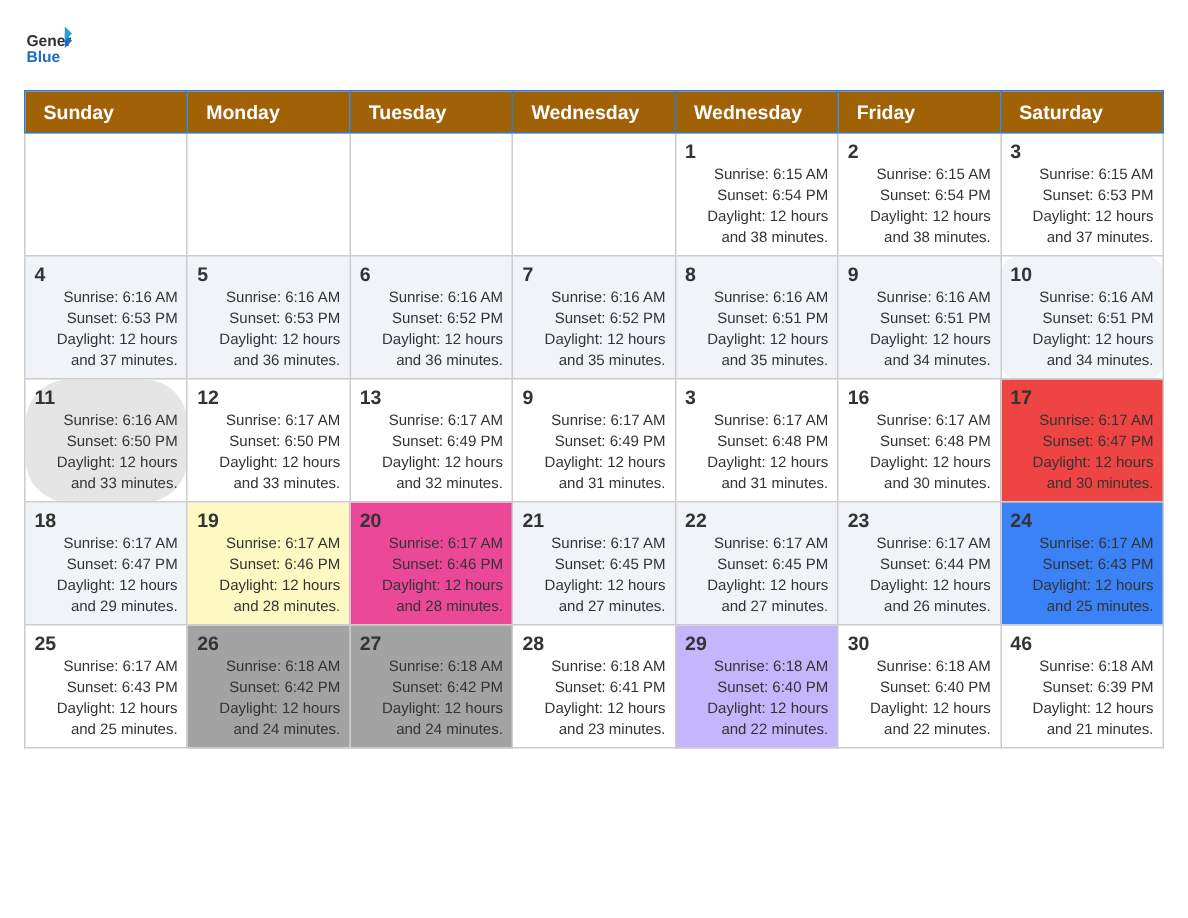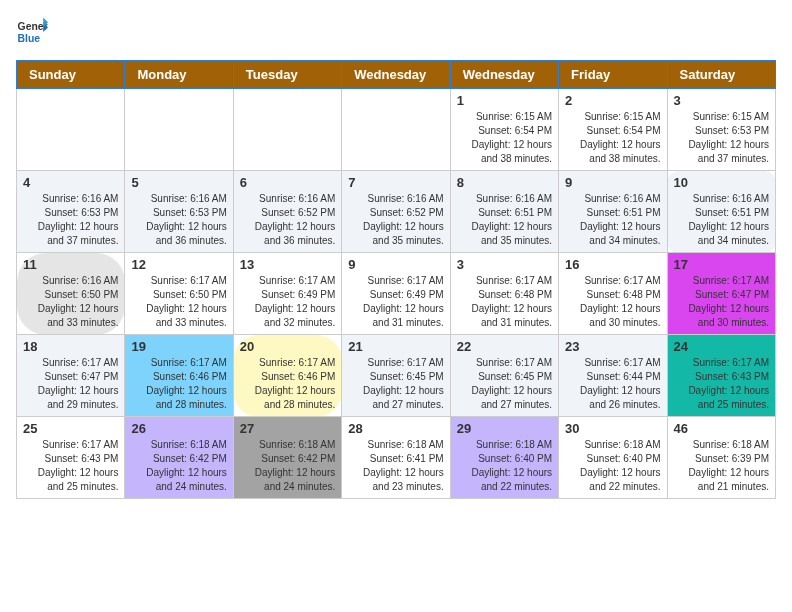--- a/index.html
+++ b/index.html
@@ -175,61 +175,61 @@
           <div class="day-info">Sunrise: 6:17 AM<br>Sunset: 6:49 PM<br>Daylight: 12 hours and 31 minutes.</div>
         </td>
         <td style="background: rgb(255, 255, 255);">
           <span class="day-number">3</span>
           <div class="day-info">Sunrise: 6:17 AM<br>Sunset: 6:48 PM<br>Daylight: 12 hours and 31 minutes.</div>
         </td>
         <td style="background: rgb(255, 255, 255);">
           <span class="day-number">16</span>
           <div class="day-info">Sunrise: 6:17 AM<br>Sunset: 6:48 PM<br>Daylight: 12 hours and 30 minutes.</div>
         </td>
-        <td style="background: #d946ef;">
+        <td style="background: #ef4444;">
           <span class="day-number">17</span>
           <div class="day-info">Sunrise: 6:17 AM<br>Sunset: 6:47 PM<br>Daylight: 12 hours and 30 minutes.</div>
         </td>
       </tr>
       <tr>
         <td style="background: rgb(240, 244, 248);">
           <span class="day-number">18</span>
           <div class="day-info">Sunrise: 6:17 AM<br>Sunset: 6:47 PM<br>Daylight: 12 hours and 29 minutes.</div>
         </td>
-        <td style="background: #7dd3fc;">
+        <td style="background: #fef9c3;">
           <span class="day-number">19</span>
           <div class="day-info">Sunrise: 6:17 AM<br>Sunset: 6:46 PM<br>Daylight: 12 hours and 28 minutes.</div>
         </td>
-        <td style="background: #fef9c3; border-radius: 26px;">
+        <td style="background: #ec4899;">
           <span class="day-number">20</span>
           <div class="day-info">Sunrise: 6:17 AM<br>Sunset: 6:46 PM<br>Daylight: 12 hours and 28 minutes.</div>
         </td>
         <td style="background: rgb(240, 244, 248); margin-left: 29px;">
           <span class="day-number">21</span>
           <div class="day-info">Sunrise: 6:17 AM<br>Sunset: 6:45 PM<br>Daylight: 12 hours and 27 minutes.</div>
         </td>
         <td style="background: rgb(240, 244, 248);">
           <span class="day-number">22</span>
           <div class="day-info">Sunrise: 6:17 AM<br>Sunset: 6:45 PM<br>Daylight: 12 hours and 27 minutes.</div>
         </td>
         <td style="background: rgb(240, 244, 248);">
           <span class="day-number">23</span>
           <div class="day-info">Sunrise: 6:17 AM<br>Sunset: 6:44 PM<br>Daylight: 12 hours and 26 minutes.</div>
         </td>
-        <td style="background: #14b8a6;">
+        <td style="background: #3b82f6;">
           <span class="day-number">24</span>
           <div class="day-info">Sunrise: 6:17 AM<br>Sunset: 6:43 PM<br>Daylight: 12 hours and 25 minutes.</div>
         </td>
       </tr>
       <tr>
         <td style="background: rgb(255, 255, 255); margin-top: 48px;">
           <span class="day-number">25</span>
           <div class="day-info">Sunrise: 6:17 AM<br>Sunset: 6:43 PM<br>Daylight: 12 hours and 25 minutes.</div>
         </td>
-        <td style="background: #c4b5fd;">
+        <td style="background: #a3a3a3;">
           <span class="day-number">26</span>
           <div class="day-info">Sunrise: 6:18 AM<br>Sunset: 6:42 PM<br>Daylight: 12 hours and 24 minutes.</div>
         </td>
         <td style="background: #a3a3a3; margin-left: 37px;">
           <span class="day-number">27</span>
           <div class="day-info">Sunrise: 6:18 AM<br>Sunset: 6:42 PM<br>Daylight: 12 hours and 24 minutes.</div>
         </td>
         <td style="background: rgb(255, 255, 255);">
           <span class="day-number">28</span>
           <div class="day-info">Sunrise: 6:18 AM<br>Sunset: 6:41 PM<br>Daylight: 12 hours and 23 minutes.</div>

